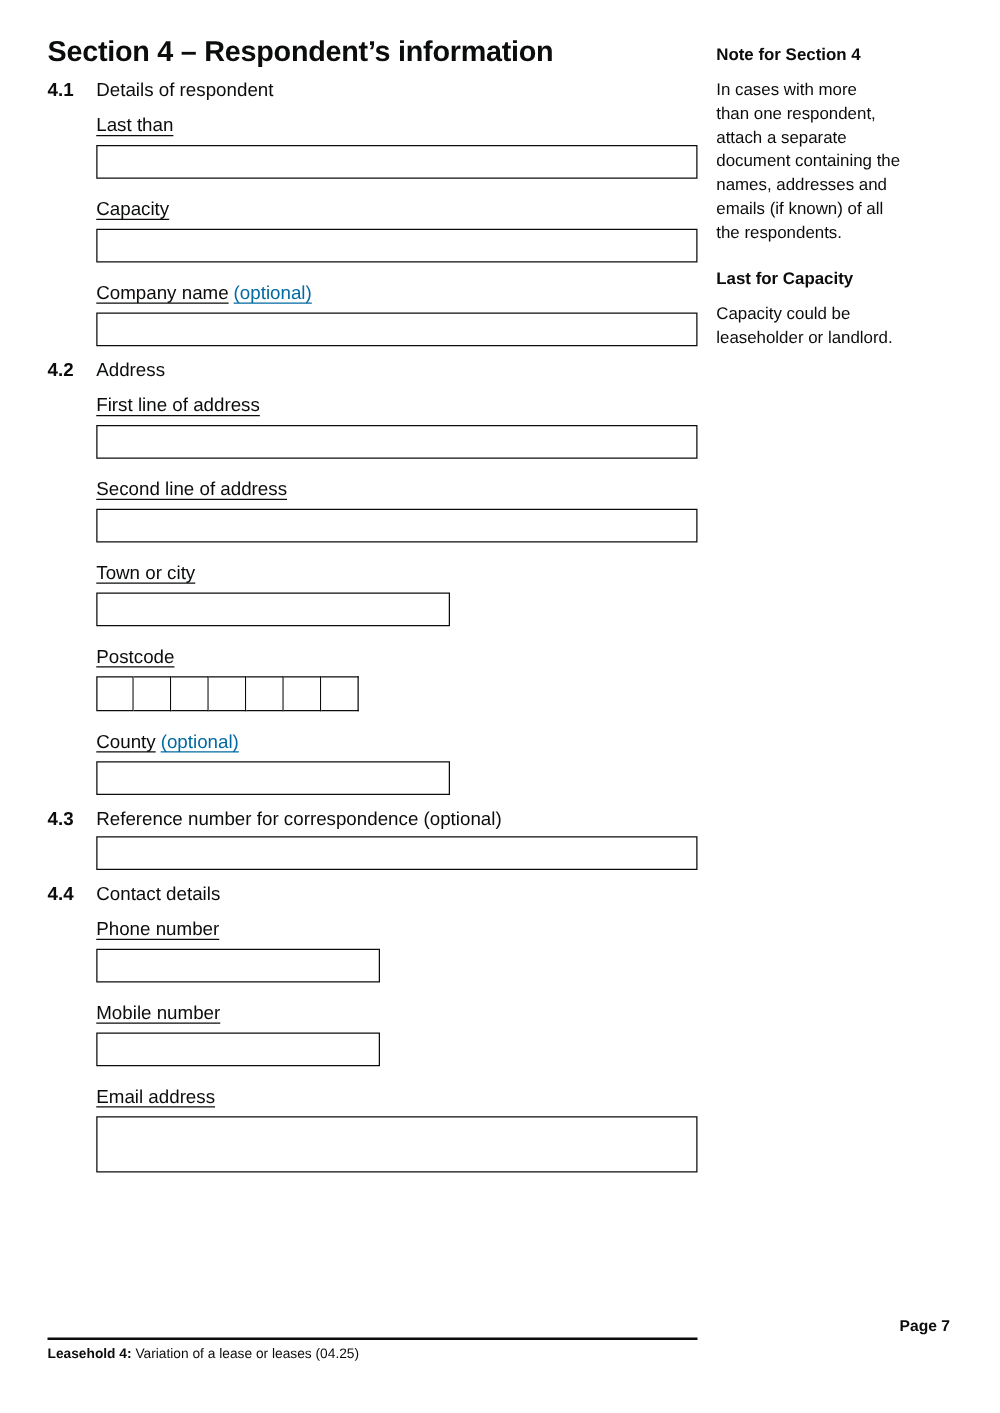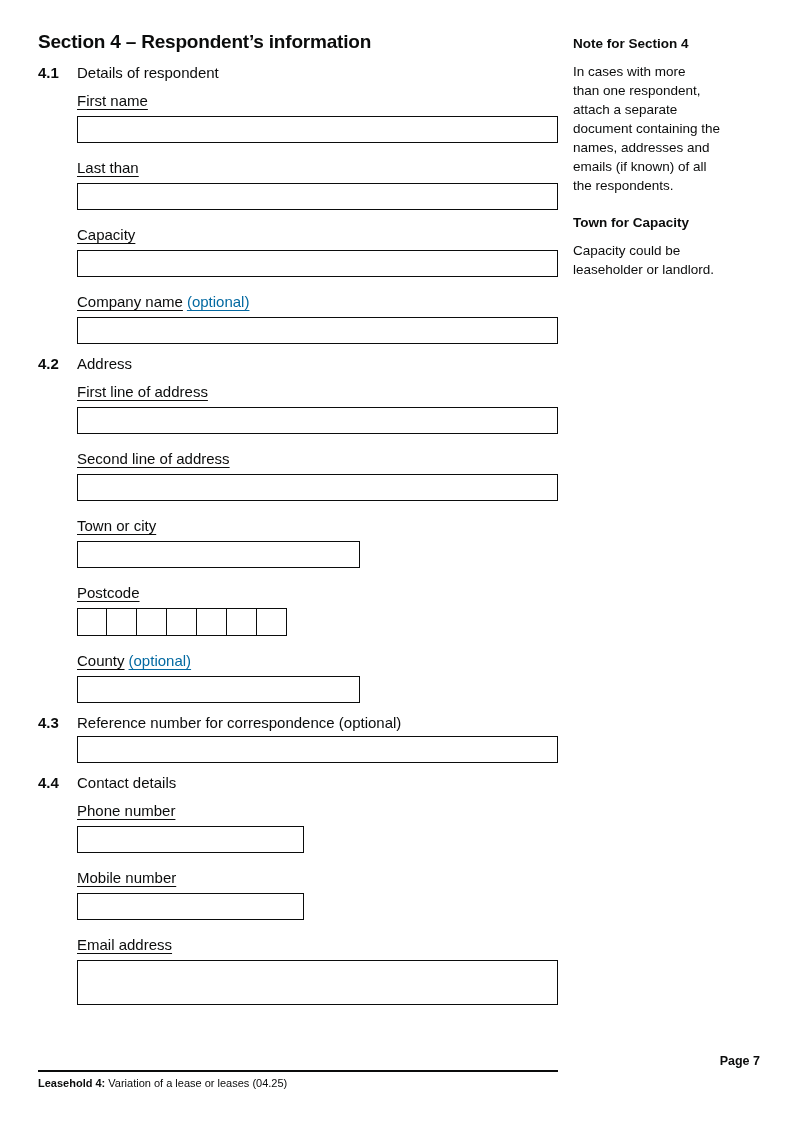--- a/index.html
+++ b/index.html
@@ -3,21 +3,21 @@
 <meta charset="utf-8">
 <style>
   * { box-sizing: border-box; }
   html, body { margin: 0; padding: 0; background: #ffffff; }
   body { font-family: "Liberation Sans", sans-serif; color: #0b0c0c; }
 
   .page { position: relative; width: 800px; height: 1130px; background: #ffffff; overflow: hidden; }
 
   .main { position: absolute; left: 38px; top: 30px; width: 521px; }
 
-  .page-title { margin: 0; font-size: 19px; line-height: 23px; font-weight: 700; letter-spacing: -0.2px; }
+  .page-title { margin: 0; font-size: 23px; line-height: 23px; font-weight: 700; letter-spacing: -0.2px; }
 
   .question { margin-top: 11px; }
   .q-header { display: flex; font-size: 15px; line-height: 18px; }
   .q-num { flex: 0 0 39px; font-weight: 700; }
   .q-label { font-weight: 400; }
   .q-body { margin-left: 39px; }
 
   .field { margin-top: 16px; }
   .q-body > .field:first-child { margin-top: 10px; }
   .q-body > .field:first-child.tight { margin-top: 4px; }
@@ -56,24 +56,20 @@
   <div class="main">
 
     <h1 class="page-title">Section 4 – Respondent’s information</h1>
 
     <section class="question">
       <div class="q-header">
         <span class="q-num">4.1</span>
         <span class="q-label">Details of respondent</span>
       </div>
       <div class="q-body">
-        <div class="field">
-          <span class="field-label"><span>First name</span><span class="optional"></span></span>
-          <input type="text" class="input full" style="">
-        </div>
         <div class="field">
           <span class="field-label"><span>Last than</span><span class="optional"></span></span>
           <input type="text" class="input full" style="">
         </div>
         <div class="field">
           <span class="field-label"><span>Capacity</span><span class="optional"></span></span>
           <input type="text" class="input full" style="">
         </div>
         <div class="field">
           <span class="field-label"><span>Company name</span><span class="optional">(optional)</span></span>
@@ -156,21 +152,21 @@
 
   <aside class="sidebar">
     <h2 class="note-heading">Note for Section 4</h2>
     <p class="note-body">In cases with more
 than one respondent,
 attach a separate
 document containing the
 names, addresses and
 emails (if known) of all
 the respondents.</p>
-    <h2 class="note-heading">Town for Capacity</h2>
+    <h2 class="note-heading">Last for Capacity</h2>
     <p class="note-body">Capacity could be
 leaseholder or landlord.</p>
   </aside>
 
   <div class="page-number">Page 7</div>
   <div class="footer-rule"></div>
   <div class="footer-text">
     <span class="footer-bold">Leasehold 4:</span><span> Variation of a lease or leases (04.25)</span>
   </div>
 

